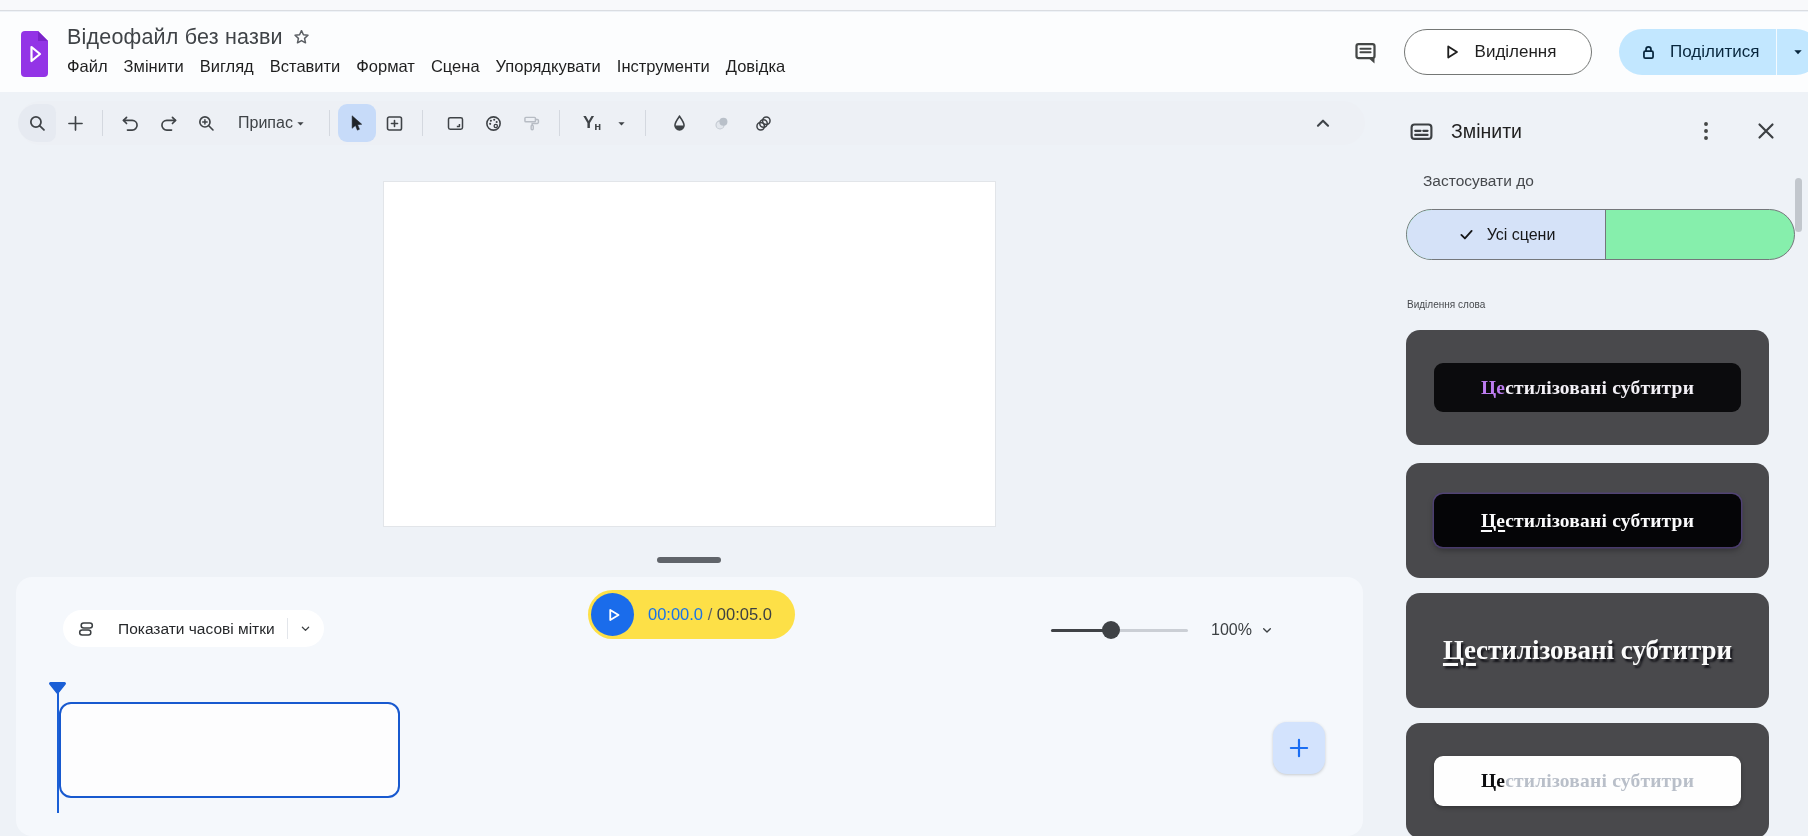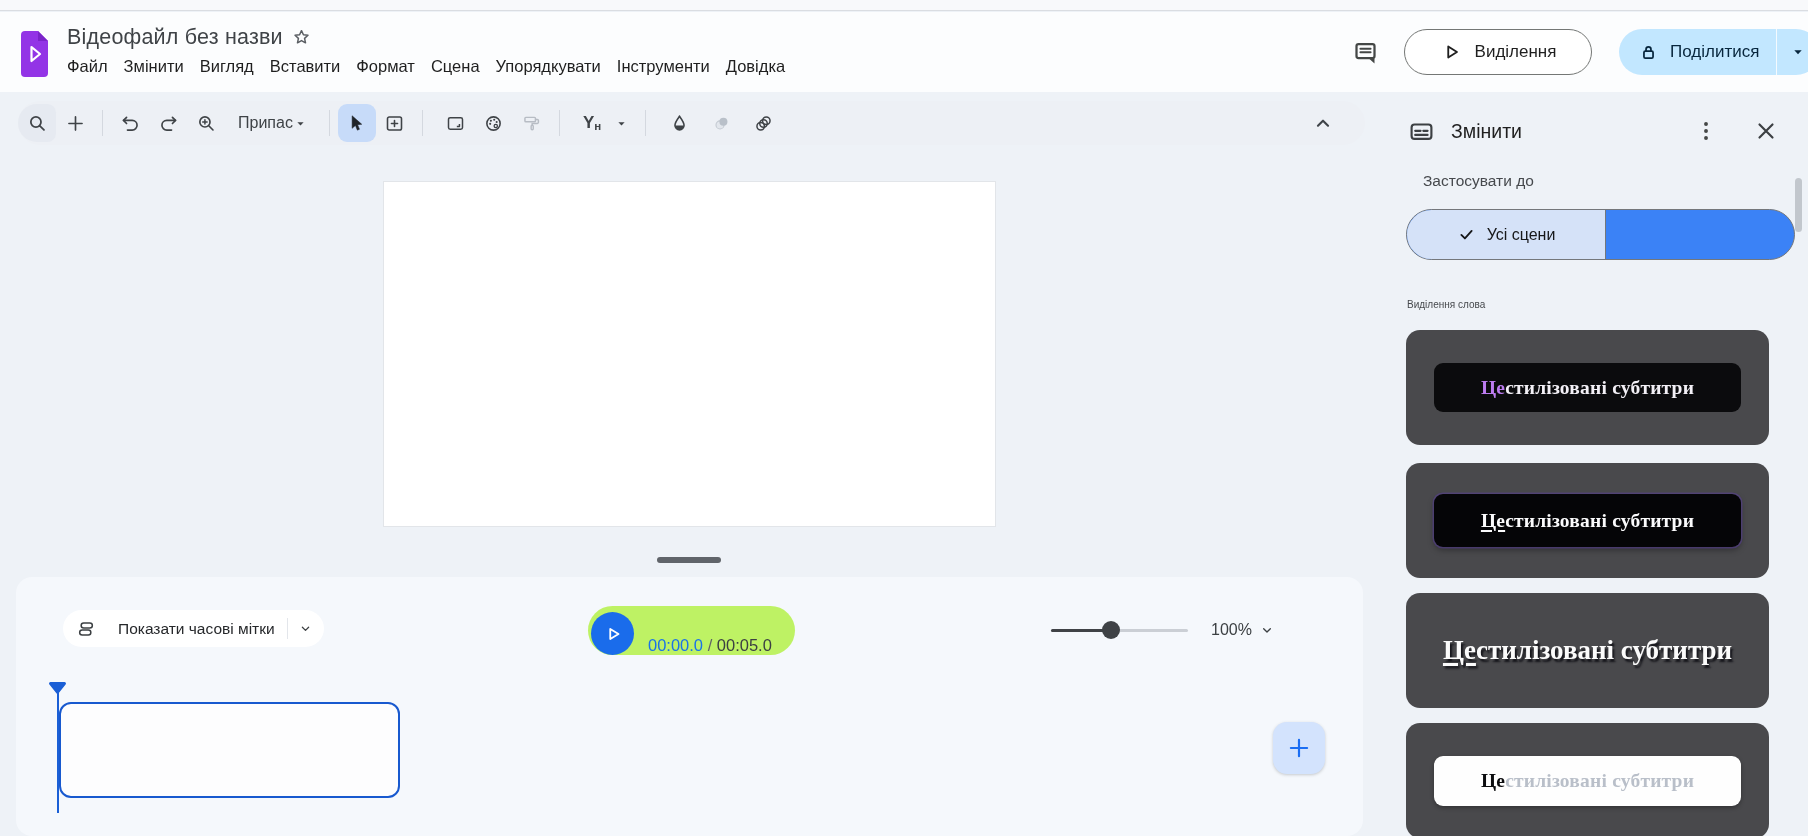--- a/index.html
+++ b/index.html
@@ -55,22 +55,22 @@
 
   
   .bottom-panel { position:absolute; left:16px; top:577px; width:1347px; height:259px; background:#f5f8fc; border-radius:16px; }
   .ts-pill { position:absolute; left:47px; top:33px; height:37px; border-radius:19px; background:#fff;
              display:flex; align-items:center; padding-left:13px; }
   .ts-pill .tsi { width:20px; height:20px; color:#3c4043; }
   .ts-pill .lbl { font-size:15.5px; color:#26282b; margin:0 12px 0 22px; }
   .ts-pill .sep { width:1px; height:21px; background:#e3e6eb; }
   .ts-pill .car { width:36px; display:flex; justify-content:center; }
 
-  .play-pill { position:absolute; left:572px; top:29px; width:207px; height:49px; border-radius:25px; background:#bef264;
-               display:flex; align-items:flex-end; padding-left:3px; }
+  .play-pill { position:absolute; left:572px; top:13px; width:207px; height:49px; border-radius:25px; background:#fde047;
+               display:flex; align-items:center; padding-left:3px; }
   .play-circle { width:43px; height:43px; border-radius:50%; background:#1a6ceb; display:flex; align-items:center; justify-content:center; }
   .play-circle svg { width:22px; height:22px; color:#fff; }
   .time { margin-left:14px; font-size:16.5px; }
   .t-cur { color:#1a73e8; }
   .t-sep { color:#5f6368; }
   .t-tot { color:#3c4043; }
 
   .slider-track { position:absolute; left:1035px; top:52px; width:137px; height:3px; border-radius:2px; background:#cbcfd5; }
   .slider-fill { position:absolute; left:1035px; top:52px; width:60px; height:3px; border-radius:2px; background:#3f4246; }
   .slider-thumb { position:absolute; left:1086px; top:44px; width:18px; height:18px; border-radius:50%; background:#3f4246; }
@@ -86,21 +86,21 @@
 
   
   .side { position:absolute; left:1385px; top:92px; width:423px; height:744px; }
   .side-header { position:absolute; left:22px; top:26px; display:flex; align-items:center; }
   .side-header .cap-icon { width:29px; height:27px; color:#3c4043; }
   .side-title { font-size:19.5px; color:#1f1f1f; margin-left:15px; }
   .kebab-btn { position:absolute; left:308px; top:26px; width:26px; height:26px; color:#444746; }
   .close-btn { position:absolute; left:368px; top:26px; width:26px; height:26px; color:#3c4043; }
   .apply-label { position:absolute; left:38px; top:80px; font-size:15.5px; color:#46494d; }
   .segmented { position:absolute; left:21px; top:117px; width:389px; height:51px; border:1px solid #74777b; border-radius:26px;
-               display:flex; overflow:hidden; background:#3b82f6; }
+               display:flex; overflow:hidden; background:#86efac; }
   .seg-left { width:199px; background:#d5e2f8; border-right:1px solid #74777b; display:flex; align-items:center; justify-content:center; gap:11px;
               font-size:16px; color:#17181a; }
   .seg-left svg { width:19px; height:19px; color:#17181a; }
   .seg-right { flex:1; display:flex; align-items:center; justify-content:center; font-size:16px; color:#202224; }
   .highlight-label { position:absolute; left:22px; top:207px; font-size:10px; color:#46494d; }
   .style-card { position:absolute; left:21px; width:363px; height:115px; background:#49494c; border-radius:14px;
                 display:flex; align-items:center; justify-content:center; font-family:"Liberation Serif", serif; font-weight:bold; }
   .card-1 { top:238px; } .card-2 { top:371px; } .card-3 { top:501px; } .card-4 { top:631px; }
   .cap-pill { width:307px; border-radius:9px; display:flex; align-items:center; justify-content:center; font-size:19.5px; letter-spacing:.2px; }
   .card-1 .cap-pill { height:49px; background:#0b0b0d; color:#f3f0f6; }

